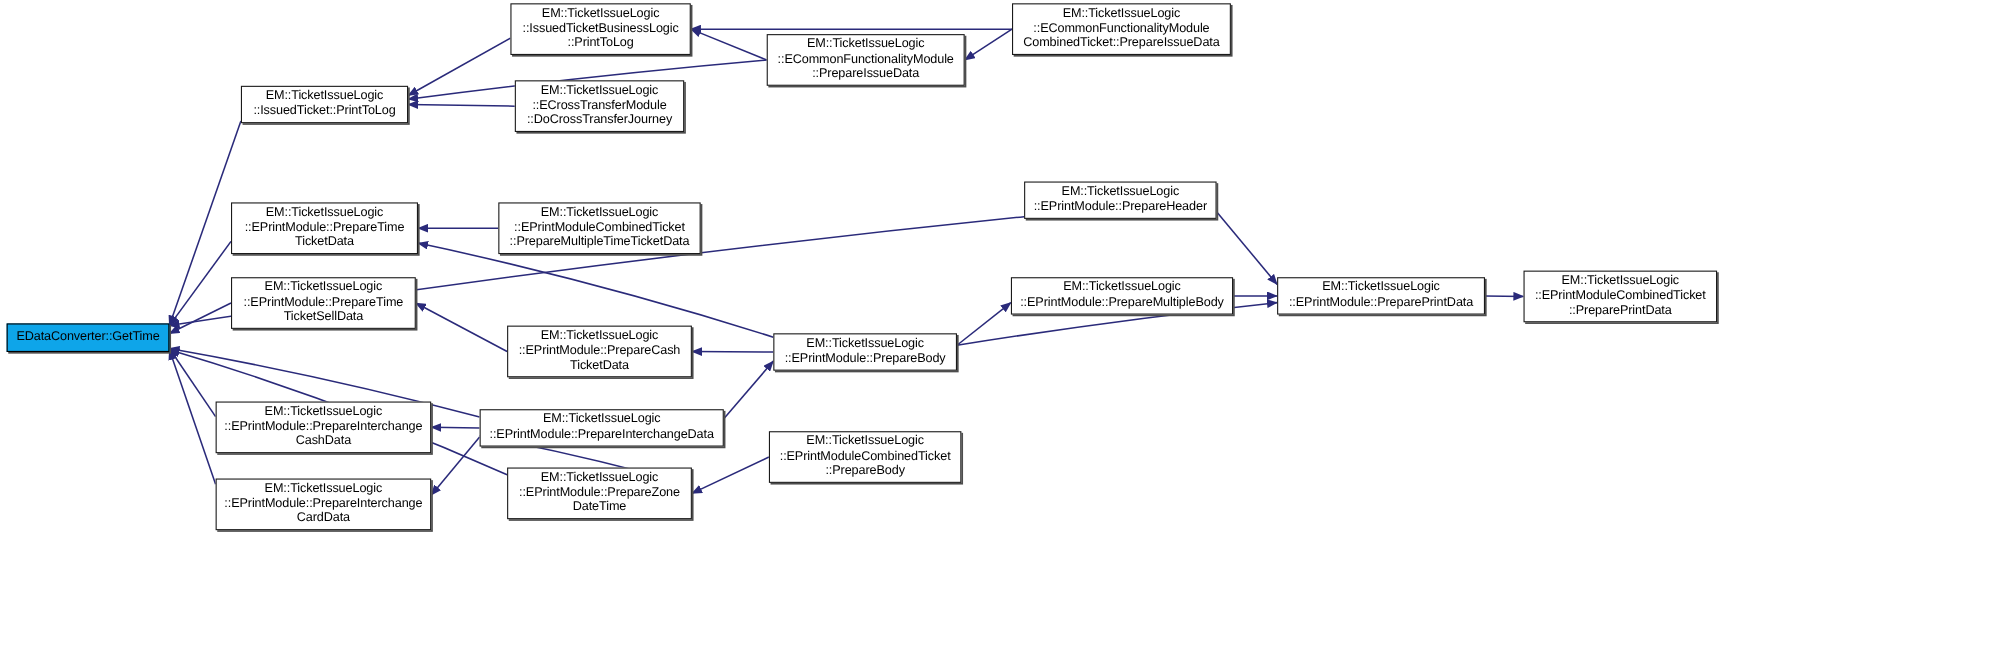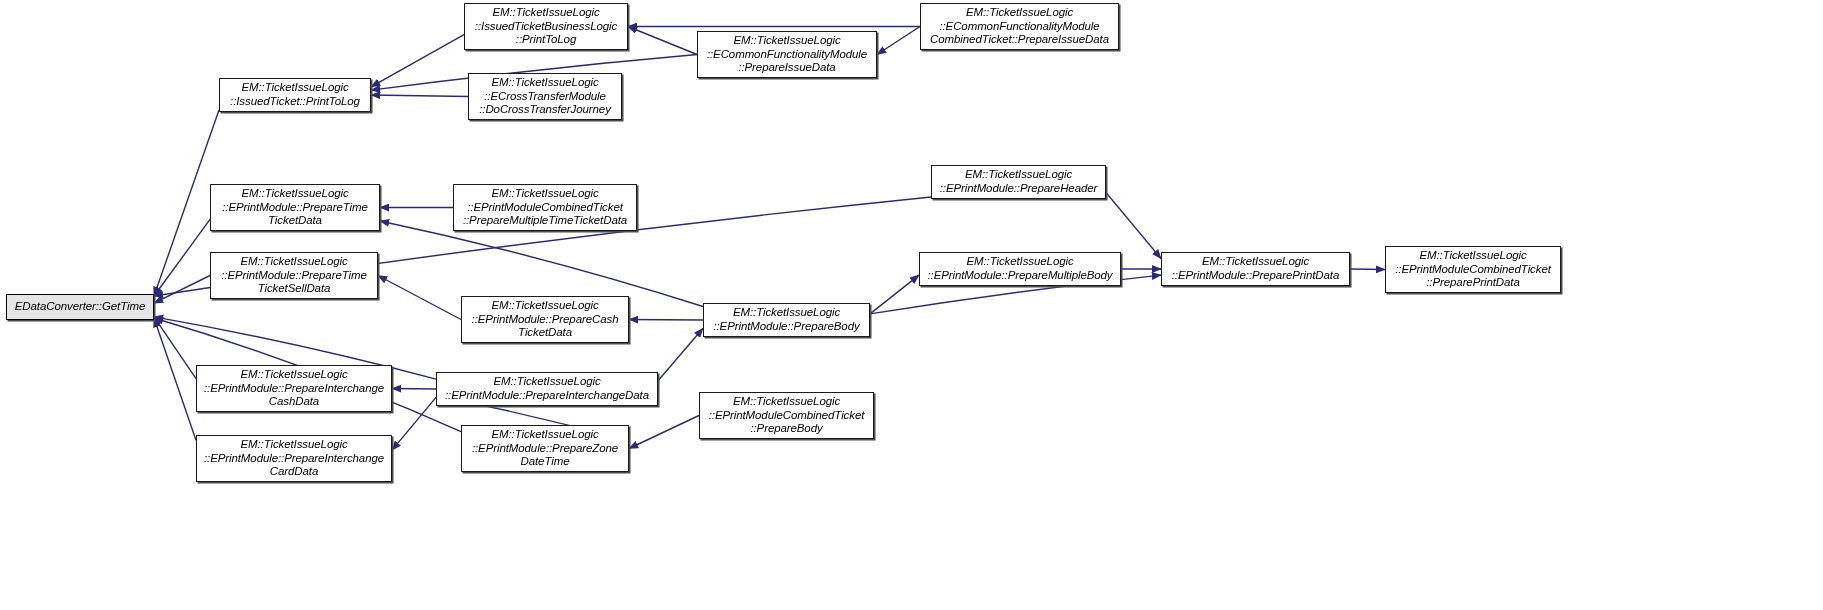--- a/index.html
+++ b/index.html
@@ -3,23 +3,23 @@
 <meta charset="utf-8">
 <style>
   html,body{margin:0;padding:0;background:#ffffff;}
   #stage{position:relative;width:1823px;height:610px;background:#ffffff;
          font-family:"Liberation Sans","DejaVu Sans",sans-serif;overflow:hidden;}
   svg.edges{position:absolute;left:0;top:0;width:1823px;height:610px;pointer-events:none;}
   .node{position:absolute;box-sizing:border-box;border:1px solid #1a1a1a;
         background:#ffffff;color:#000000;display:flex;align-items:center;
         justify-content:center;text-align:center;line-height:1.18;
         font-size:11.5px;letter-spacing:-0.1px;padding:1px 3px;}
-  .node.root{background:#e5e5e5;border:1px solid #000000;}
+  .node.root{background:#0ea5e9;border:1px solid #000000;}
   .node .lbl{display:block;white-space:pre-line;}
-  .node.shadow{box-shadow:1.5px 1.5px 0 0 #4d4d4d;font-style:italic;}
+  .node.shadow{box-shadow:1.5px 1.5px 0 0 #4d4d4d;}
 </style>
 </head>
 <body>
 
 <div id="stage">
   <svg class="edges" viewBox="0 0 1823 610">
     <defs>
       <marker id="ah" markerWidth="10" markerHeight="8" refX="9.2" refY="4" orient="auto" markerUnits="userSpaceOnUse">
         <path d="M0,0 L10,4 L0,8 Z" fill="#2a2a7a"></path>
       </marker>

